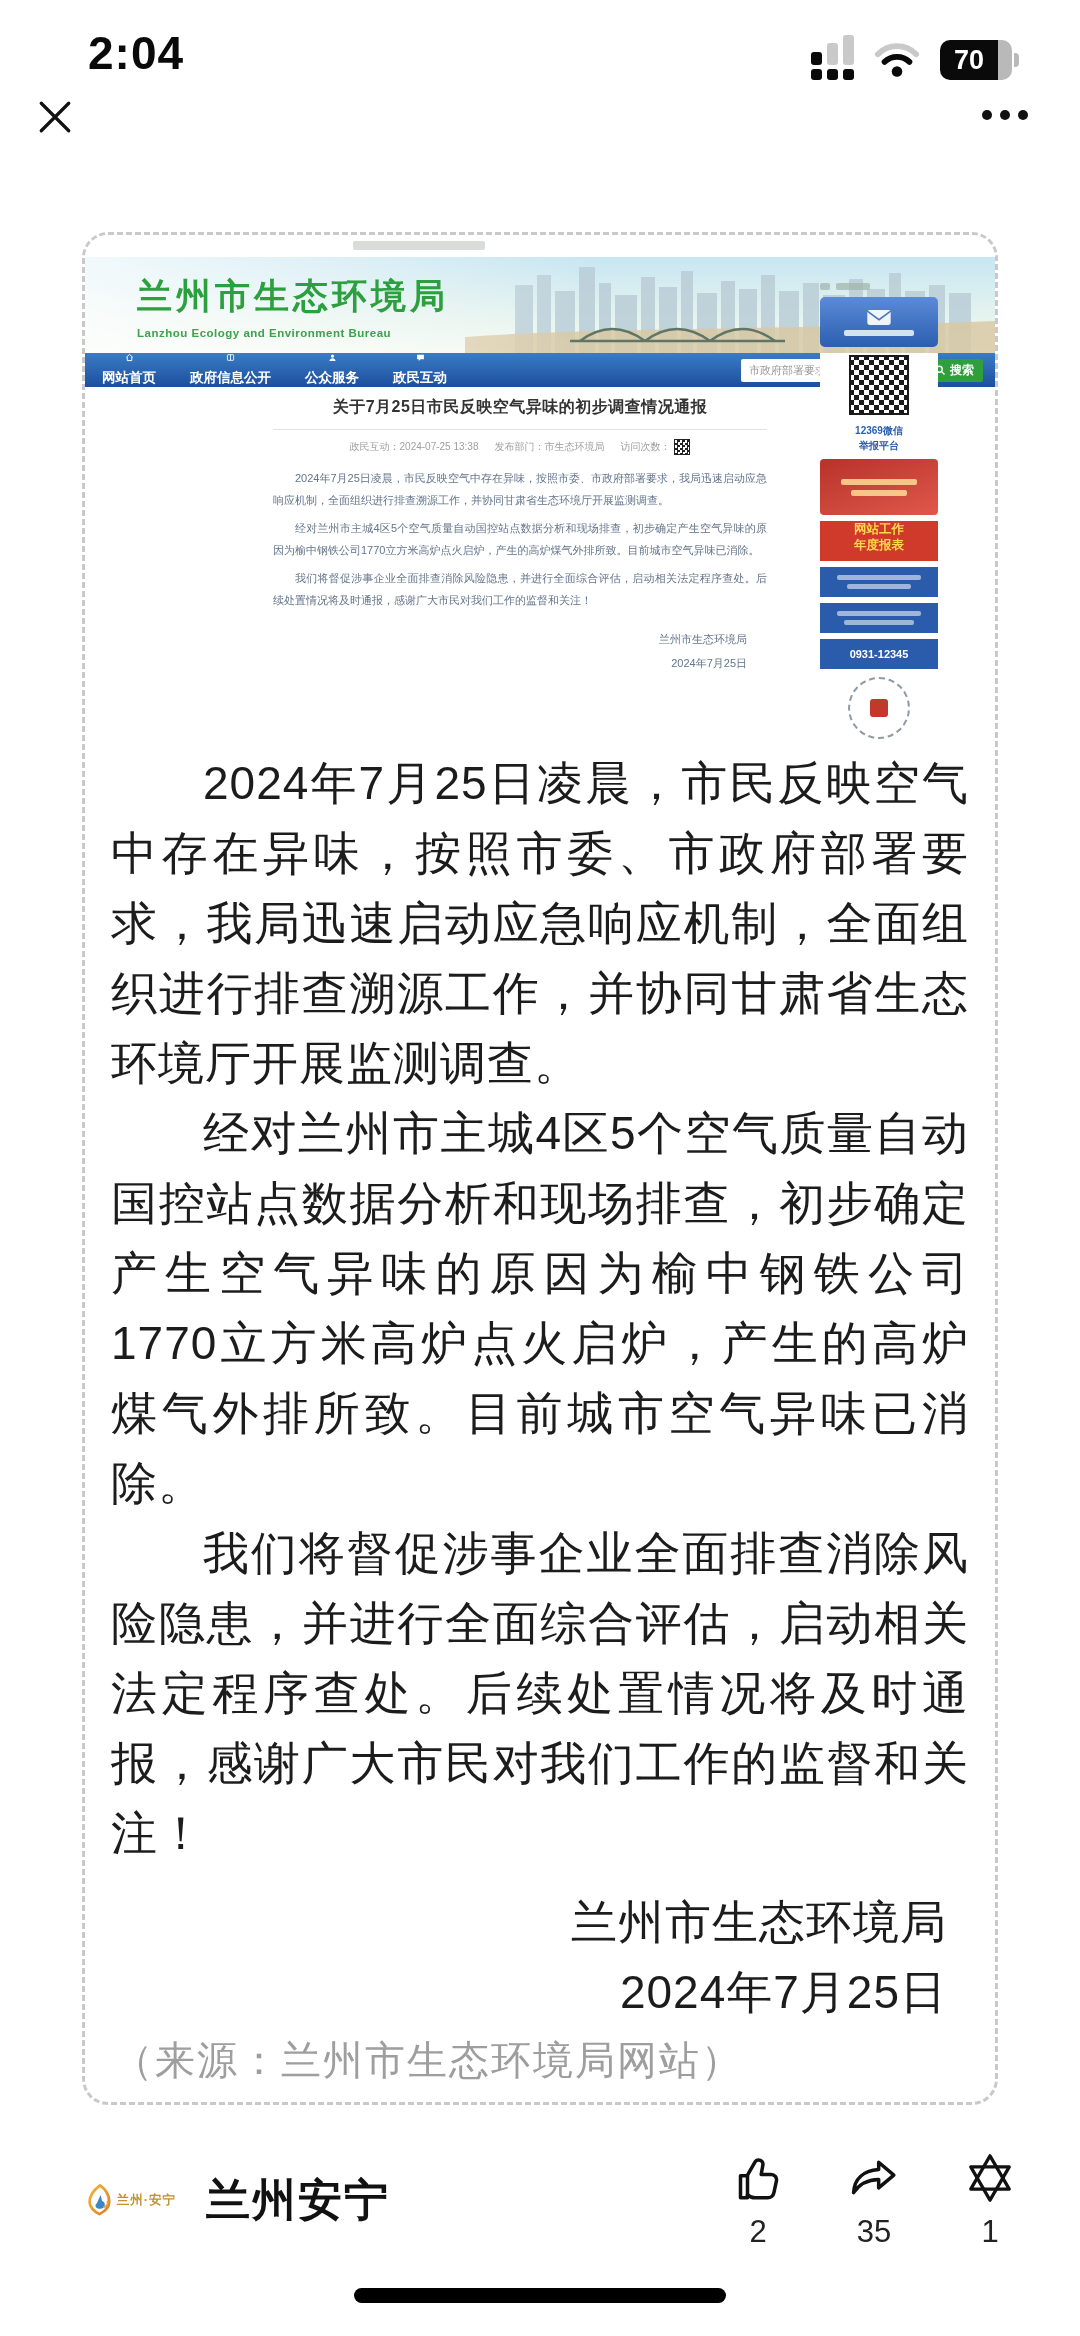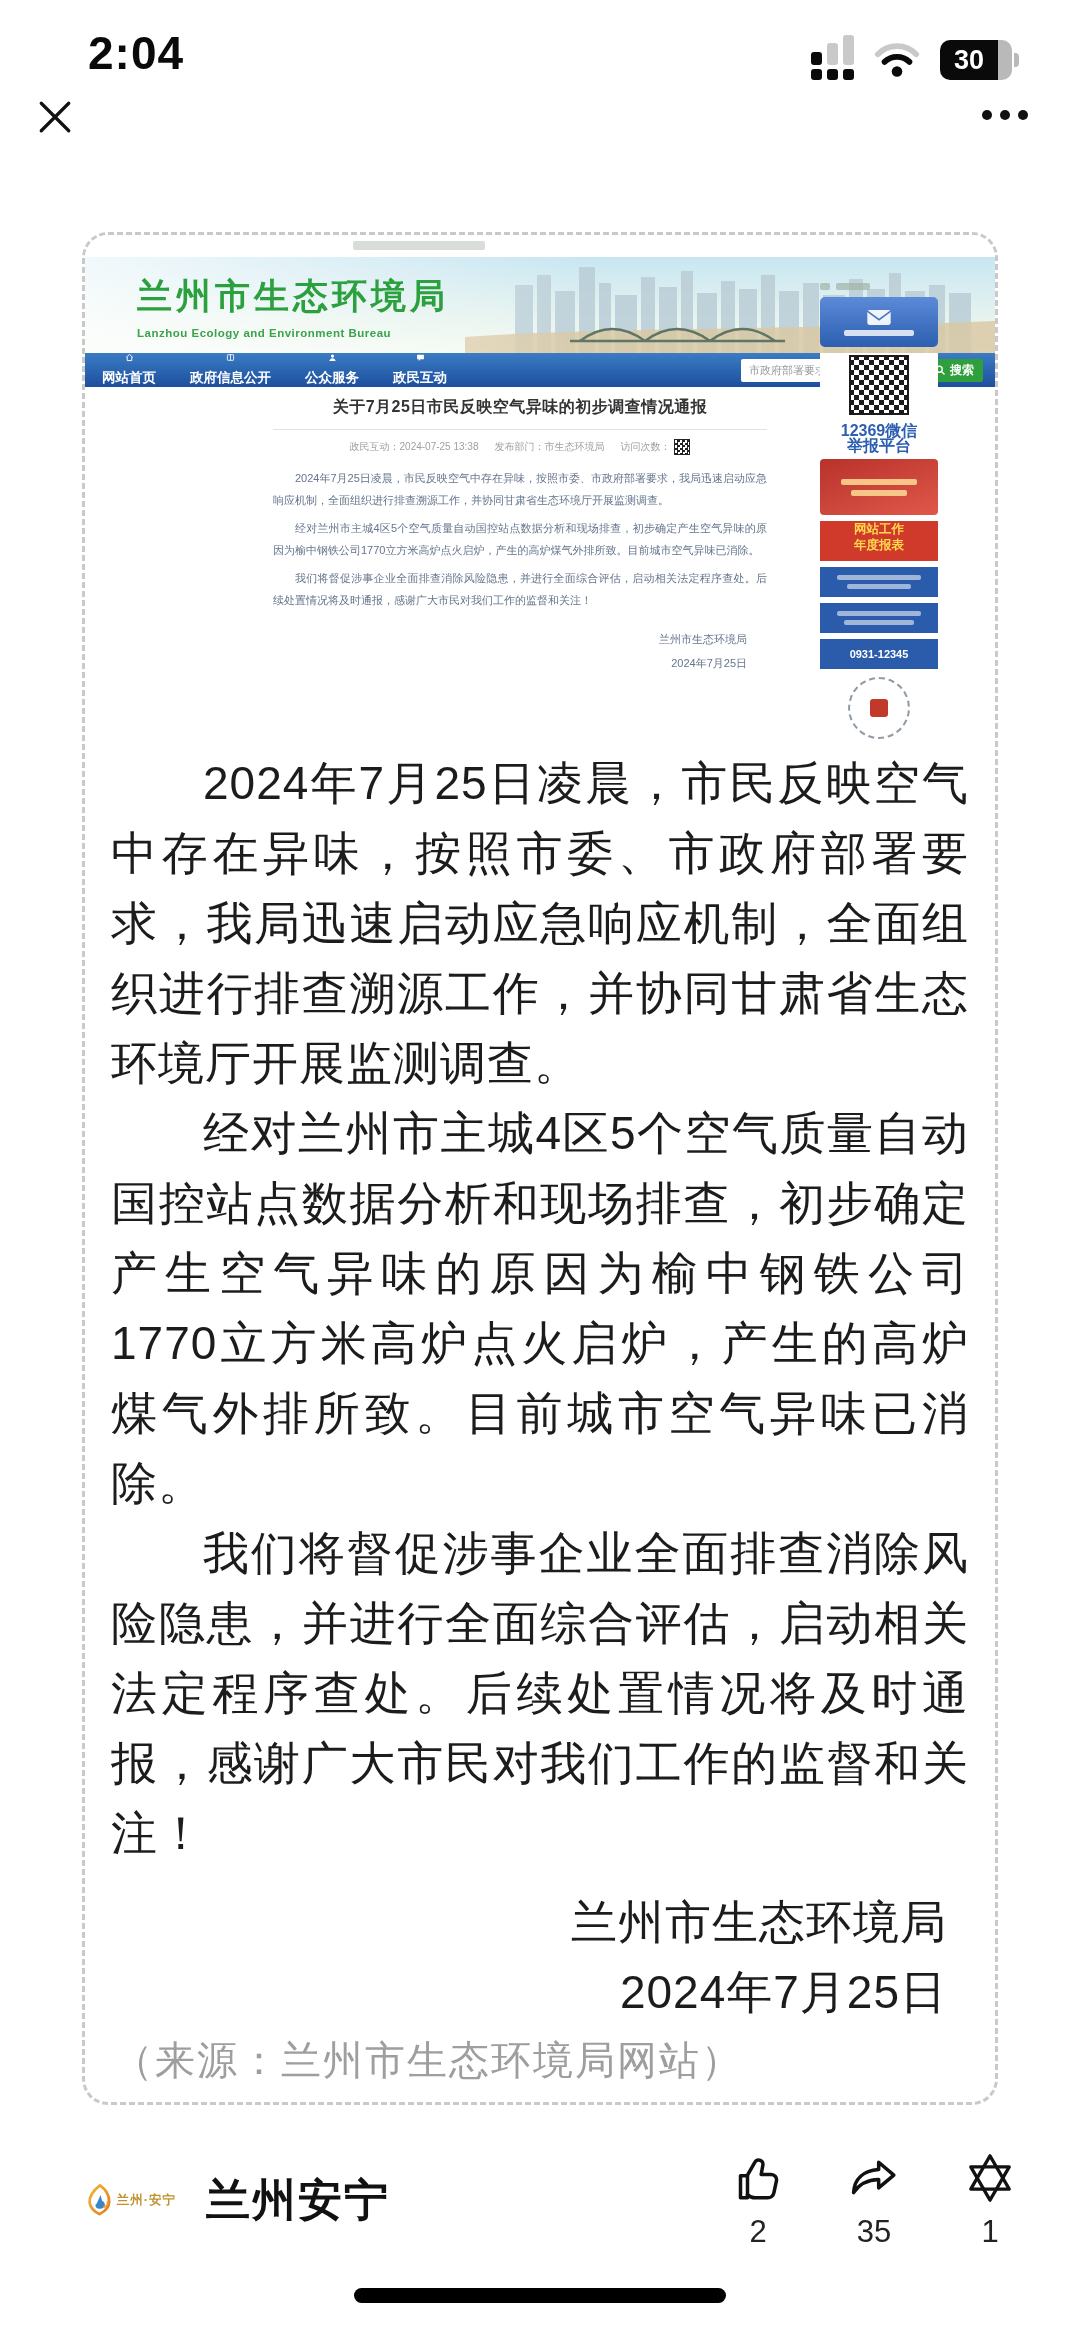--- a/index.html
+++ b/index.html
@@ -65,21 +65,21 @@
   .siderail{position:absolute;top:46px;left:735px;width:118px;display:flex;flex-direction:column;gap:6px;z-index:5;}
   .follow-row{height:10px;display:flex;gap:6px;align-items:center;}
   .follow-row i{display:block;height:7px;border-radius:2px;background:#9fb3a6;opacity:.7;}
   .badge-blue{height:50px;border-radius:5px;background:linear-gradient(180deg,#5b8ad8,#2c5fb0);
               display:flex;flex-direction:column;align-items:center;justify-content:center;gap:4px;}
   .badge-blue svg{width:26px;height:17px;}
   .badge-blue i{display:block;width:70px;height:6px;background:rgba(255,255,255,.8);border-radius:2px;}
   .qr{height:64px;background:#fff;display:flex;align-items:center;justify-content:center;}
   .qr .q{width:60px;height:60px;background:conic-gradient(#1a1a1a 90deg,#fff 90deg 180deg,#1a1a1a 180deg 270deg,#fff 270deg);
          background-size:10px 10px;outline:2px solid #1a1a1a;outline-offset:-2px;}
-  .qr-cap{text-align:center;font-size:16px;font-weight:700;color:#2c5fb0;line-height:15px;}
+  .qr-cap{text-align:center;font-size:10px;font-weight:700;color:#2c5fb0;line-height:15px;}
   .ad-red{height:56px;border-radius:4px;background:linear-gradient(160deg,#b8322b,#e0584a);
           display:flex;flex-direction:column;align-items:center;justify-content:center;gap:5px;}
   .ad-red i{display:block;width:76px;height:6px;background:rgba(255,220,150,.85);border-radius:2px;}
   .report-red{height:40px;background:#d03a2a;display:flex;flex-direction:column;align-items:center;justify-content:flex-start;
               font-size:12.5px;font-weight:700;color:#ffd94d;line-height:16px;}
   .info-blue{height:30px;background:#2b5cab;display:flex;flex-direction:column;align-items:center;justify-content:center;gap:4px;}
   .info-blue i{display:block;width:84px;height:5px;background:rgba(255,255,255,.55);border-radius:2px;}
   .info-blue .hot{font-size:11px;font-weight:700;color:#fff;}
   .stamp{width:58px;height:58px;margin:2px auto 0;border-radius:50%;border:2px dashed #8f9aa5;background:#fff;
          display:flex;align-items:center;justify-content:center;}
@@ -128,21 +128,21 @@
             <span class="sigdot"></span>
           </div>
       </div>
       <svg class="wifi" viewBox="0 0 48 40">
         <path d="M4 14 A28 28 0 0 1 44 14" fill="none" stroke="#c9c9c9" stroke-width="6" stroke-linecap="round"></path>
         <path d="M11 22 A18.5 18.5 0 0 1 37 22" fill="none" stroke="#0a0a0a" stroke-width="6" stroke-linecap="round"></path>
         <circle cx="24" cy="32" r="5.5" fill="#0a0a0a"></circle>
       </svg>
       <div class="battery">
         <div class="batt-black">
-            <span>30</span>
+            <span>70</span>
           </div>
         <div class="batt-gray"></div>
           <div class="batt-nub"></div>
       </div>
     </div>
   </div>
 
   <div class="topnav">
     <div class="closebtn">
       <svg viewBox="0 0 40 40" width="50" height="50">

